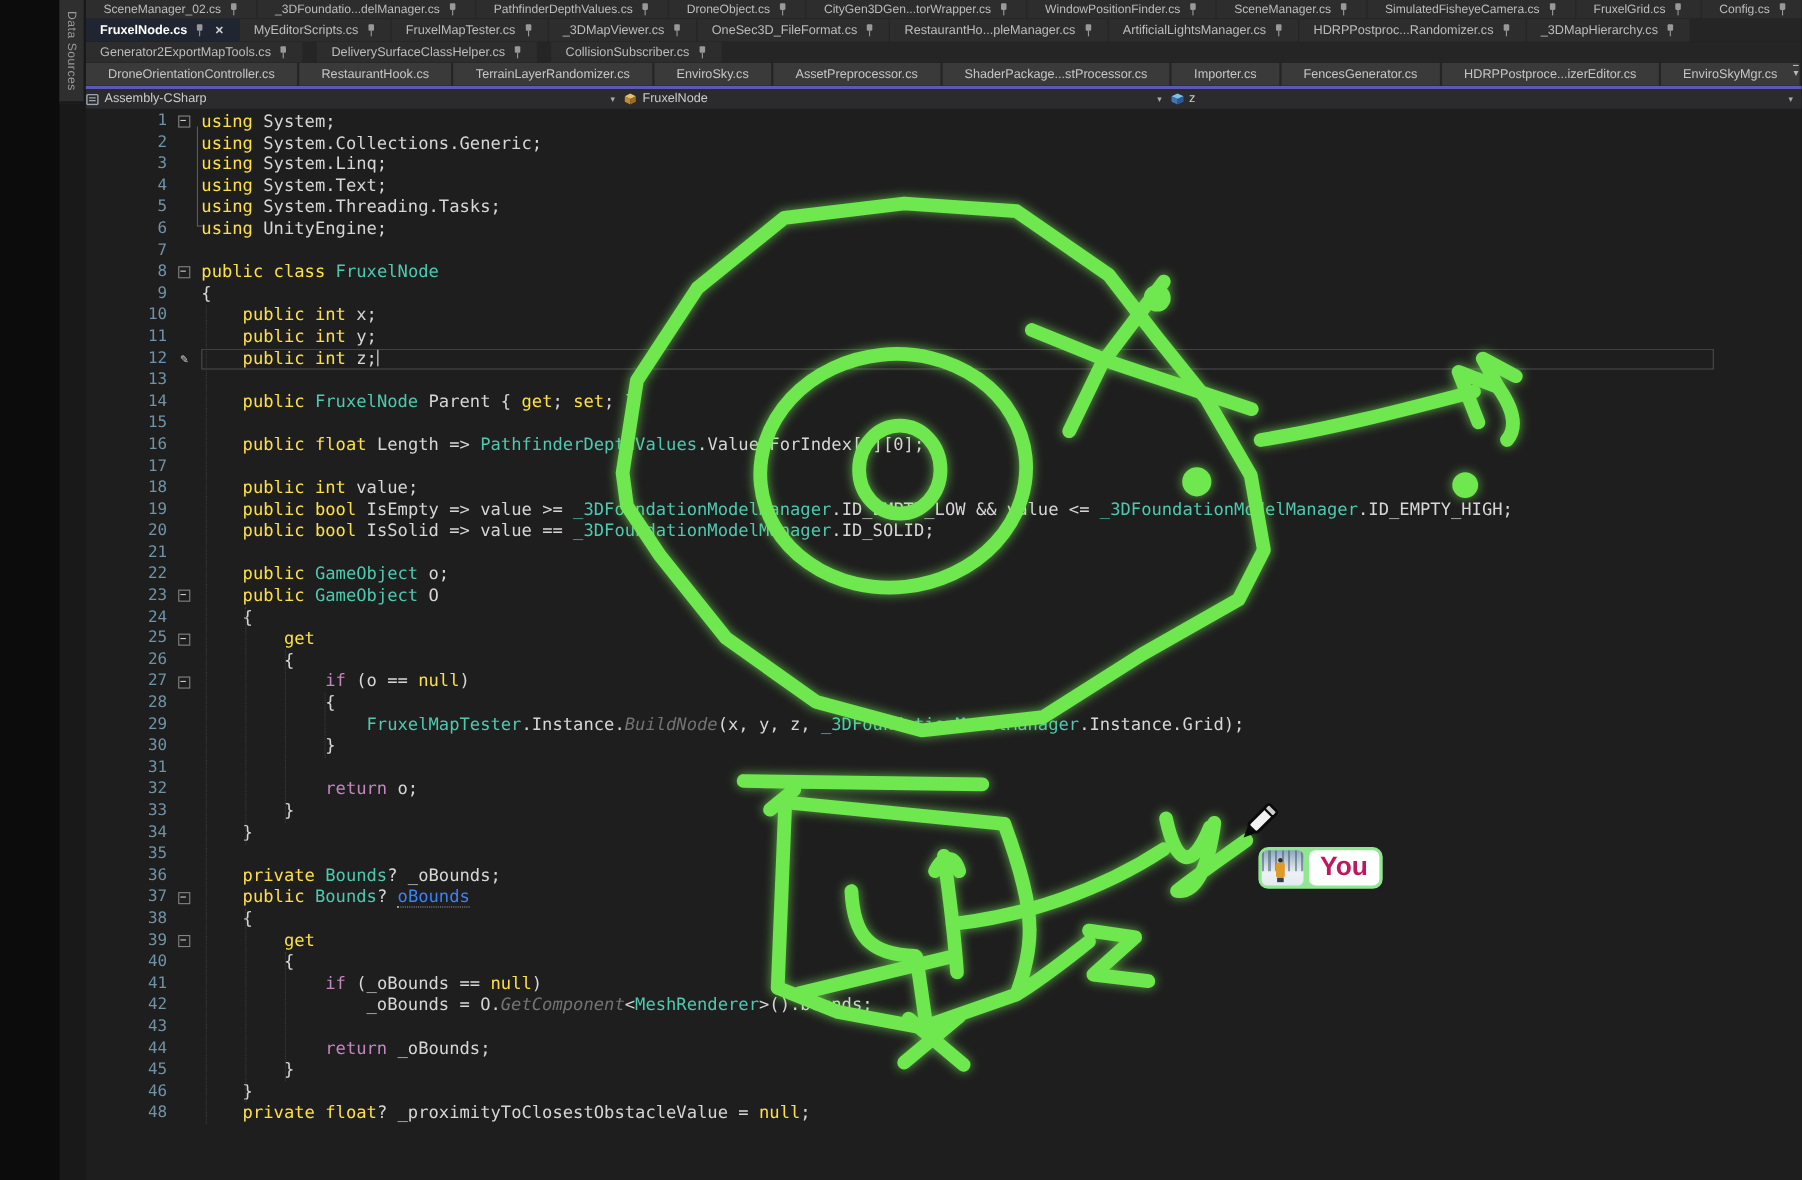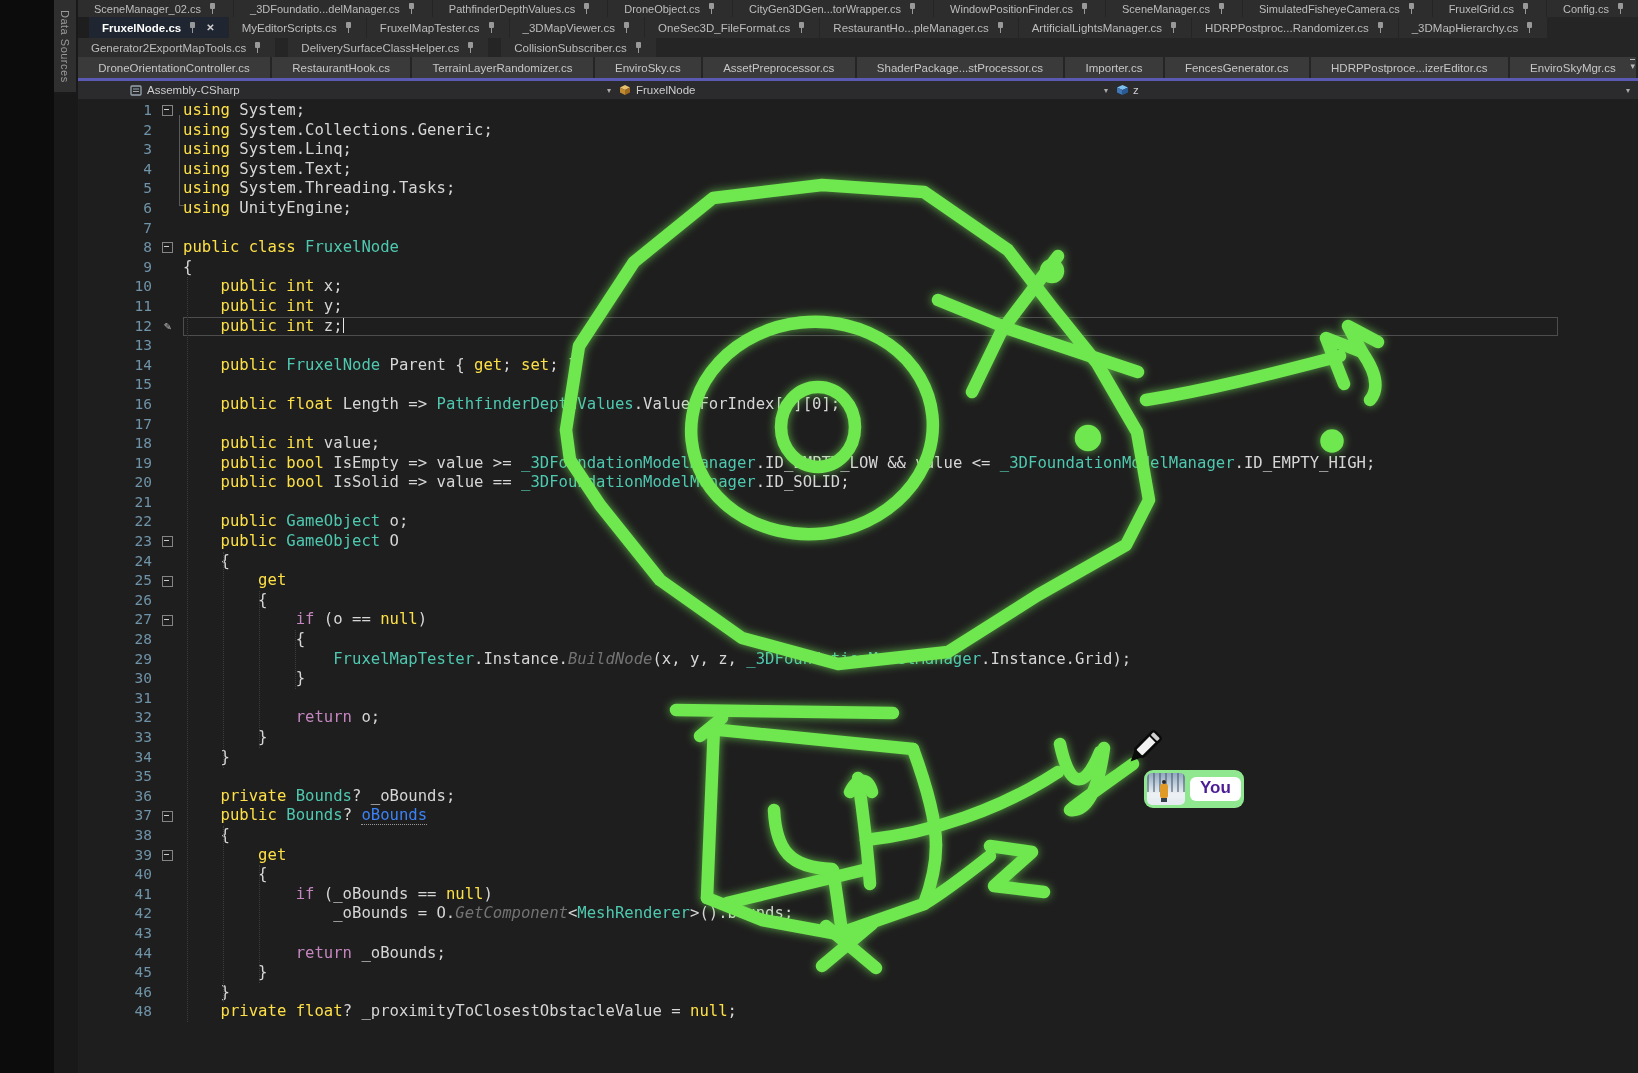--- a/index.html
+++ b/index.html
@@ -10,40 +10,40 @@
   .rail{position:absolute;left:0;top:0;width:78px;height:1073px;background:#191919;}
   .rail-black{position:absolute;left:0;top:0;width:54px;height:1073px;background:#0c0c0c;}
   .vtab{position:absolute;left:54px;top:0;width:22px;height:92px;background:#2f2f2f;
         color:#9a9a9a;font-size:11px;display:flex;align-items:center;justify-content:center;
         writing-mode:vertical-rl;text-orientation:sideways;letter-spacing:.5px;border-bottom:2px solid #1a1a1a;}
 
   
   .main{position:absolute;left:78px;top:0;width:1560px;height:1073px;background:#1e1e1e;display:flex;flex-direction:column;}
 
   .tabrow{display:flex;align-items:stretch;background:#252526;overflow:hidden;position:relative;}
-  .row1{height:17px;text-align:center;}.row2{height:21px;margin-left:11px;}.row3{height:19px;gap:12px;}.row4{height:21px;}
+  .row1{height:17px;text-align:center;}.row2{height:21px;}.row3{height:19px;gap:12px;}.row4{height:21px;}
   .tab{display:flex;align-items:center;gap:7px;padding:0 13px;margin-right:1px;background:#2d2d2d;
        color:#bdbdbd;font-size:11.5px;white-space:nowrap;cursor:default;}
   .row1 .tab{font-size:11px;padding:0 16px;}
   .tab.active{background:#1f2632;color:#ffffff;font-weight:bold;}
   .tab.t4{flex:1 1 auto;justify-content:center;background:#3a3a3a;margin-right:2px;color:#c6c6c6;}
   .x{font-size:10px;color:#d0d0d0;margin-left:2px;}
   .pin{position:relative;width:9px;height:11px;opacity:.8;}
   .pin::before{content:'';position:absolute;left:2px;top:0;width:5px;height:6px;background:#b5b5b5;border-radius:1px;}
   .pin::after{content:'';position:absolute;left:4px;top:6px;width:1px;height:5px;background:#b5b5b5;}
   .overflow-btn{position:absolute;right:3px;top:2px;color:#b8b8b8;font-size:9px;line-height:1;
                 border-top:1px solid #b8b8b8;padding-top:2px;}
 
   .purple{height:3px;background:#5a5ab4;}
 
   
   .crumbs{height:18px;background:#2b2b2e;display:flex;align-items:center;font-size:11.5px;color:#cccccc;position:relative;}
   .crumb{display:flex;align-items:center;gap:5px;height:100%;}
   .crumb .sp{flex:1;}
-  .c1{width:489px;padding-left:16px;margin-left:36px;}
+  .c1{width:489px;padding-left:0;}
   .c2{width:497px;}
   .c3{flex:1;}
   .caret{color:#ababab;font-size:8px;padding-right:8px;}
   .ico{width:12px;height:12px;display:inline-block;}
 
   
   .editor{flex:1;position:relative;background:#1e1e1e;
           font-family:"DejaVu Sans Mono","Liberation Mono",monospace;font-size:15.6px;line-height:19.6px;}
   .code-lines{padding-top:2px;}
   .cl{display:flex;height:19.6px;position:relative;}
@@ -74,22 +74,22 @@
 
   .you{position:absolute;left:1144px;top:770px;height:38px;background:#8fe88f;border-radius:9px;
        display:flex;align-items:center;padding:3px;gap:5px;box-sizing:border-box;}
   .avatar{width:38px;height:32px;border-radius:5px;flex:none;position:relative;overflow:hidden;
           background:linear-gradient(180deg,#8fa6bd 0%,#c2d0dd 35%,#edf1f5 65%,#e4eaf0 100%);}
   .avatar::before{content:'';position:absolute;left:0;top:0;width:100%;height:60%;
           background:repeating-linear-gradient(90deg,rgba(70,90,110,.55) 0 2px,rgba(0,0,0,0) 2px 6px);}
   .avatar .person{position:absolute;left:13px;top:11px;width:8px;height:14px;background:#e09a28;border-radius:2px;}
   .avatar .person::before{content:'';position:absolute;left:2px;top:-4px;width:4px;height:4px;border-radius:50%;background:#2e2a26;}
   .avatar .person::after{content:'';position:absolute;left:1px;bottom:-4px;width:6px;height:4px;background:#33404e;}
-  .you-text{background:#ffffff;border-radius:6px;padding:1px 10px 3px 10px;color:#4c1d95;
-            font-size:17px;font-weight:bold;line-height:1.2;}
+  .you-text{background:#ffffff;border-radius:6px;padding:1px 10px 3px 10px;color:#be185d;
+            font-size:24px;font-weight:bold;line-height:1.2;}
 </style>
 </head>
 <body>
 
 <div class="rail">
   <div class="rail-black"></div>
   <div class="vtab">Data Sources</div>
 </div>
 
 <div class="main">

